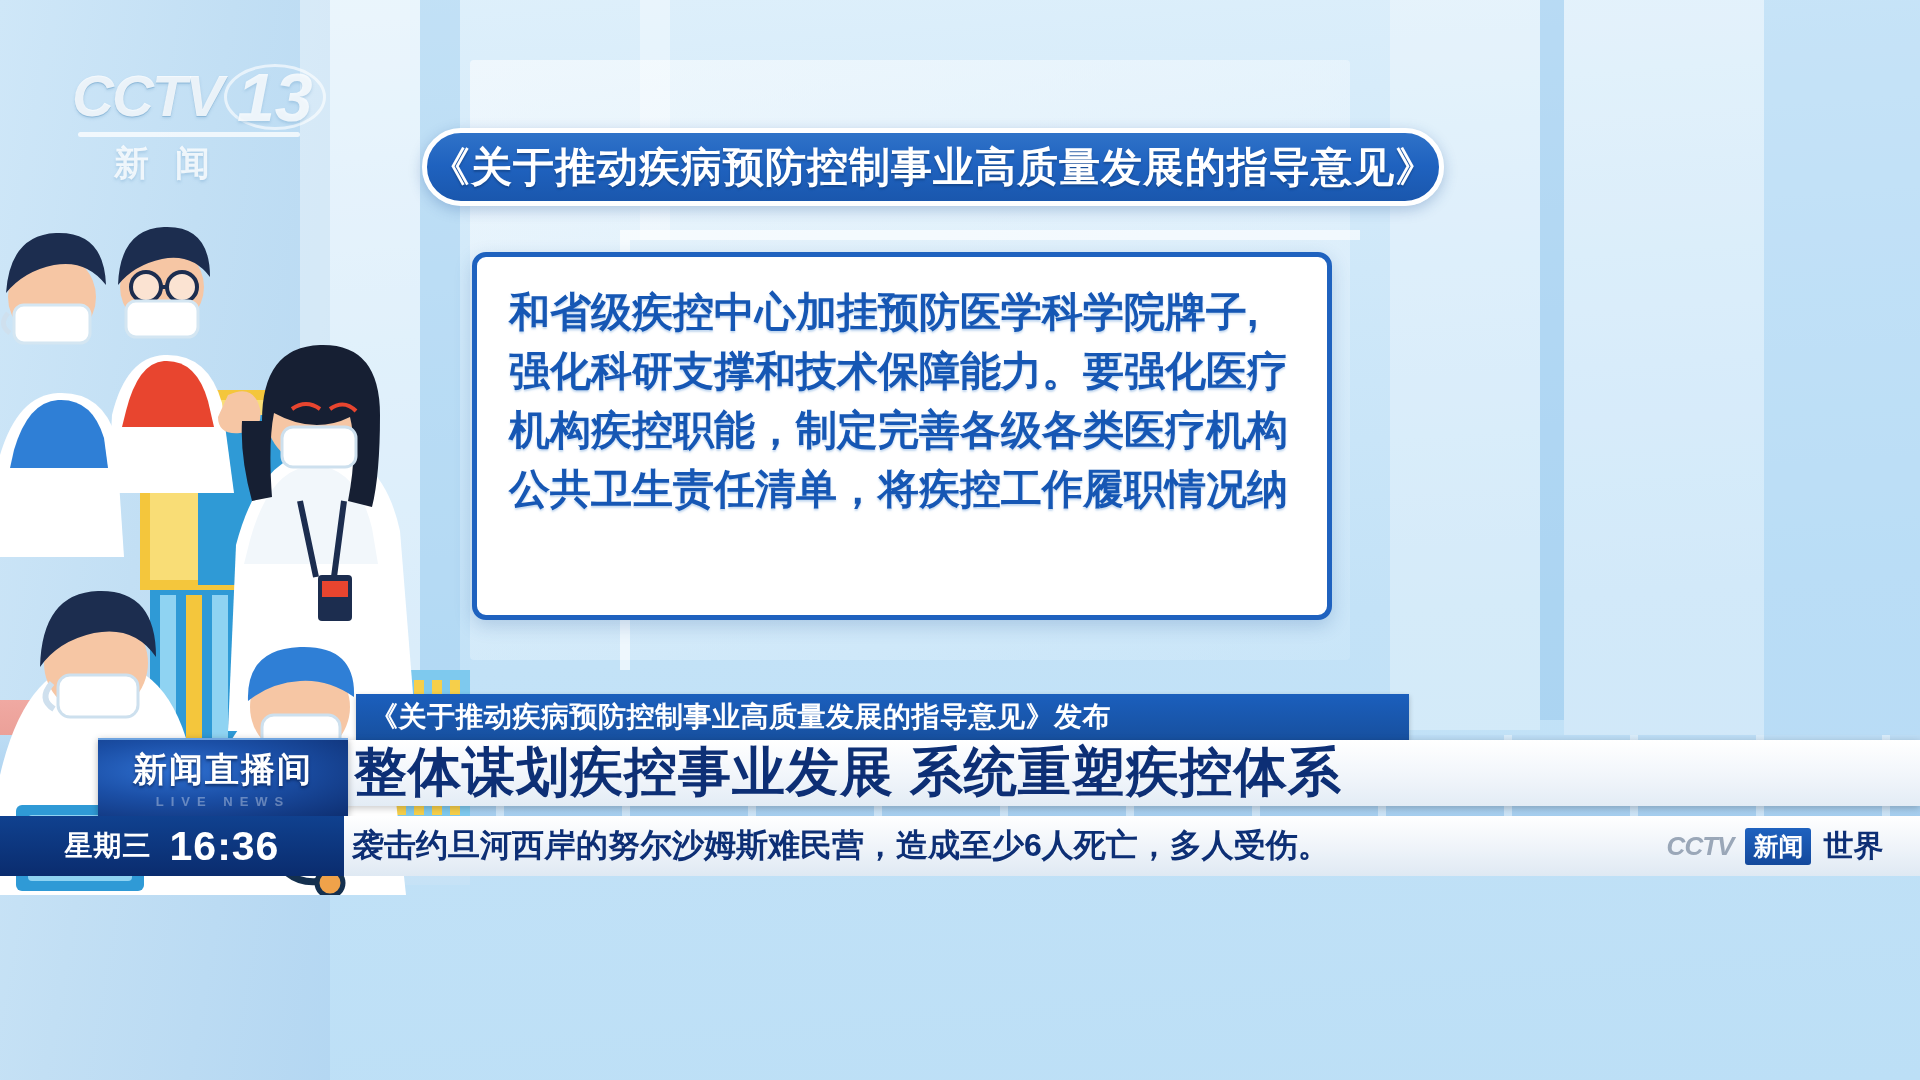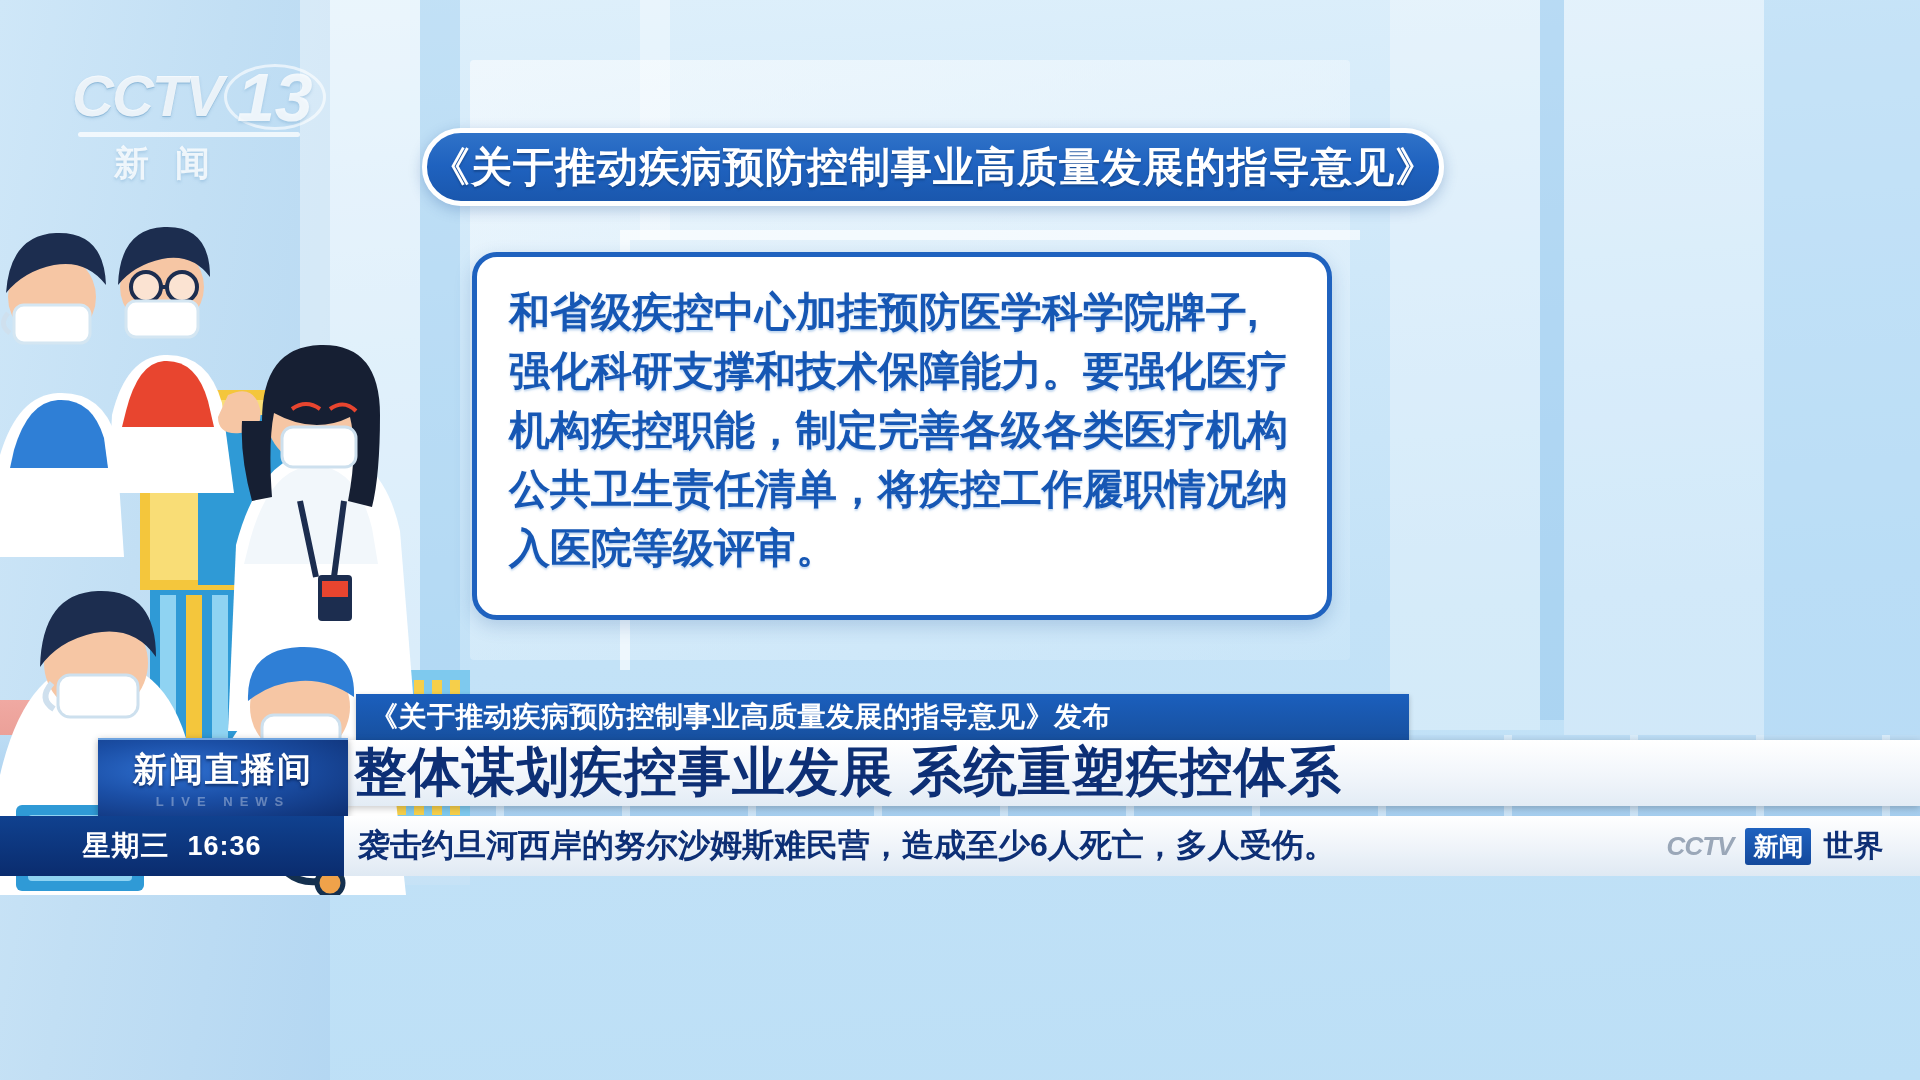--- a/index.html
+++ b/index.html
@@ -90,21 +90,21 @@
     display:flex; align-items:center; justify-content:center;margin-left:36px;
   }
   .gfx-title span{
     color:#ffffff; font-size:41px; font-weight:bold; letter-spacing:1px;
     white-space:nowrap; text-shadow:0 2px 2px rgba(12,48,100,.45);
   }
 
   
   .gfx-card{
     position:absolute; left:472px; top:252px; width:860px; height:368px;
-    background:#ffffff; border:5px solid #1f62bf; border-radius:25px;
+    background:#ffffff; border:5px solid #1f62bf; border-radius:14px;
     box-shadow:0 6px 18px rgba(35,85,155,.22);
     padding:26px 32px 0 32px;
   }
   .gfx-card p{
     color:#1657b4; font-size:41px; font-weight:bold; line-height:59px;
     letter-spacing:0px;
     text-shadow:0 2px 2px rgba(150,185,225,.55);
   }
 
   
@@ -149,25 +149,25 @@
     position:absolute; left:0; top:816px; width:1920px; height:60px;
     background:linear-gradient(180deg,#0f3d92 0%,#0b2f75 50%,#08265f 100%);
     display:flex; align-items:flex-end;
   }
   .ticker-clock{
     width:344px; height:60px; display:flex; align-items:center;
     justify-content:center; gap:18px; flex:0 0 344px;
     background:linear-gradient(180deg,#10418f 0%,#0a2c6e 100%);
   }
   .ticker-clock .day{ color:#ffffff; font-size:28px; font-weight:bold; letter-spacing:1px;}
-  .ticker-clock .time{ color:#ffffff; font-size:27px; font-weight:bold; letter-spacing:1px;}
+  .ticker-clock .time{ color:#ffffff; font-size:41px; font-weight:bold; letter-spacing:1px;}
   .ticker-text{
     flex:1; height:60px; display:flex; align-items:center;
     background:linear-gradient(180deg,#ffffff 0%,#eef3f9 55%,#dfe9f3 100%);
-    padding-left:14px; overflow:hidden;
+    padding-left:8px; overflow:hidden;
   }
   .ticker-text span{
     color:#0d2f75; font-size:32px; font-weight:bold; white-space:nowrap;
   }
   .ticker-right{
     flex:0 0 290px; height:60px; display:flex; align-items:center; gap:12px;
     justify-content:center;
     background:linear-gradient(180deg,#ffffff 0%,#eef3f9 55%,#dfe9f3 100%);
   }
   .tr-cctv{ color:#9aa7b8; font-size:26px; font-weight:bold; font-style:italic; letter-spacing:-1px;}
@@ -283,21 +283,20 @@
 
   <div class="gfx-title">
     <span>《关于推动疾病预防控制事业高质量发展的指导意见》</span>
   </div>
 
   <div class="gfx-card">
     <p>和省级疾控中心加挂预防医学科学院牌子,</p>
     <p>强化科研支撑和技术保障能力。要强化医疗</p>
     <p>机构疾控职能，制定完善各级各类医疗机构</p>
     <p>公共卫生责任清单，将疾控工作履职情况纳</p>
-    <p>入医院等级评审。</p>
   </div>
 
   <div class="lt-sub">
     <span>《关于推动疾病预防控制事业高质量发展的指导意见》发布</span>
   </div>
   <div class="lt-main">
     <span>整体谋划疾控事业发展 系统重塑疾控体系</span>
   </div>
   <div class="lt-badge">
     <div class="b1">新闻直播间</div>

